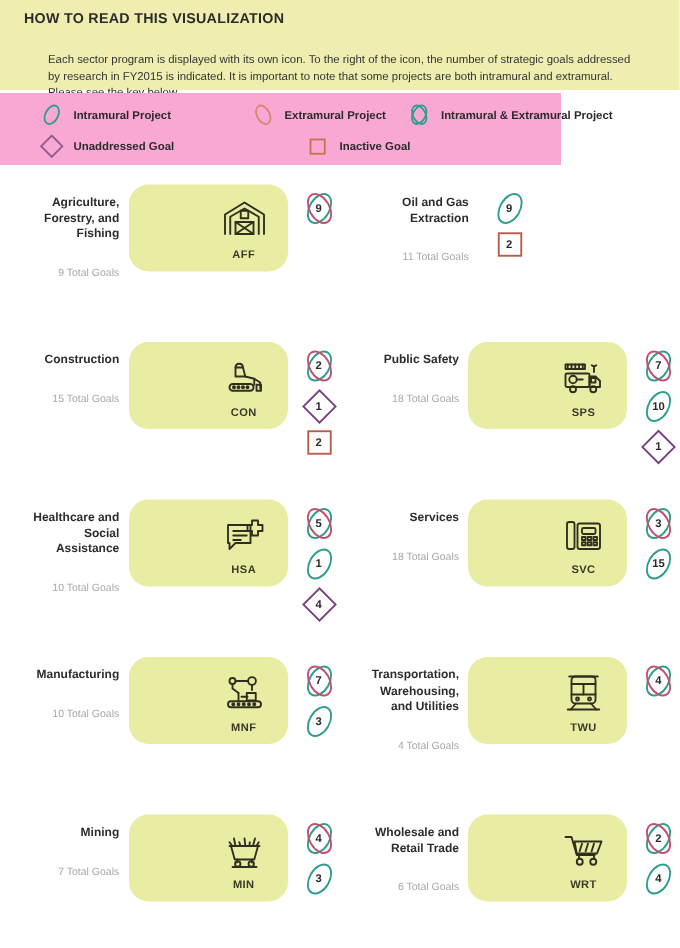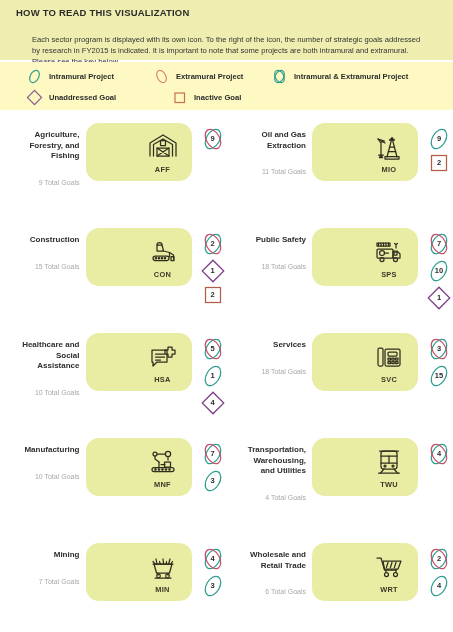--- a/index.html
+++ b/index.html
@@ -21,34 +21,34 @@
   .header-title{
     font-size:9.5px;font-weight:bold;color:#2b2b2b;
     letter-spacing:.2px;margin:0 0 4px 0;
   }
   .header-text{
     font-size:7.6px;color:#333;line-height:1.45;margin:16px;
     max-width:420px;
   }
 
   .legend-band{
-    position:absolute;left:0;top:62px;width:453px;height:48px;
-    background:#fef9c3;
+    position:absolute;left:0;top:62px;width:374px;height:48px;
+    background:#f9a8d4;
   }
   .legend-grid{
     position:absolute;left:26px;top:5px;width:420px;
   }
   .legend-row{display:flex;align-items:center;height:19px;margin-bottom:2px;}
   .legend-item{display:flex;align-items:center;}
   .legend-item .lbl{
     font-size:7.6px;font-weight:bold;color:#2b2b2b;white-space:nowrap;
     margin-left:6px;
   }
   .li-a{width:145px;}
-  .li-b{width:135px;}
+  .li-b{width:135px;justify-content:center;}
   .li-c{width:200px;}
 
   .swatch{width:17px;height:17px;position:relative;flex:0 0 17px;}
   .swatch svg{display:block;}
 
   
   .grid{
     position:absolute;left:0;top:118px;width:453px;
   }
   .row{
@@ -182,38 +182,20 @@
                 <ellipse cx="14" cy="14" rx="6.6" ry="10.5" fill="none" stroke="#c2506a" stroke-width="1.25" transform="rotate(-30 14 14)"></ellipse>
               </svg>
               <span class="num">9</span>
             </div>
           </div>
         </div>
         <div class="cell">
           <div class="labels">
             <div class="sector-name">Oil and Gas Extraction</div>
             <div class="total-goals">11 Total Goals</div>
-          </div>
-          <div class="tile">
-            <span>
-              <svg width="34" height="34" viewBox="0 0 34 34" fill="none" stroke="#2f2f1f" stroke-width="1.25" stroke-linecap="round" stroke-linejoin="round">
-                <path d="M6 9l7 4"></path>
-                <path d="M6 9l2.5 3.5L12.5 11 6 9z"></path>
-                <path d="M9 13v12"></path>
-                <path d="M6.5 25h5"></path>
-                <path d="M9 25l-1.6 2.5h3.2L9 25z"></path>
-                <path d="M20 8l-5 19"></path>
-                <path d="M20 8l5 19"></path>
-                <path d="M17.5 17h5"></path>
-                <path d="M16.3 21.5h7.4"></path>
-                <rect x="13" y="26.5" width="14" height="2.5"></rect>
-                <path d="M20 8l-2.5 2 5 0L20 8z"></path>
-              </svg>
-            </span>
-            <div class="abbr">MIO</div>
           </div>
           <div class="badges">
             <div class="badge">
               <svg width="28" height="28" viewBox="0 0 28 28">
                 <ellipse cx="14" cy="14" rx="6.6" ry="10.5" fill="none" stroke="#2e9c8e" stroke-width="1.25" transform="rotate(30 14 14)"></ellipse>
               </svg>
               <span class="num">9</span>
             </div>
             <div class="badge sq">
               <svg width="22" height="22" viewBox="0 0 22 22">

